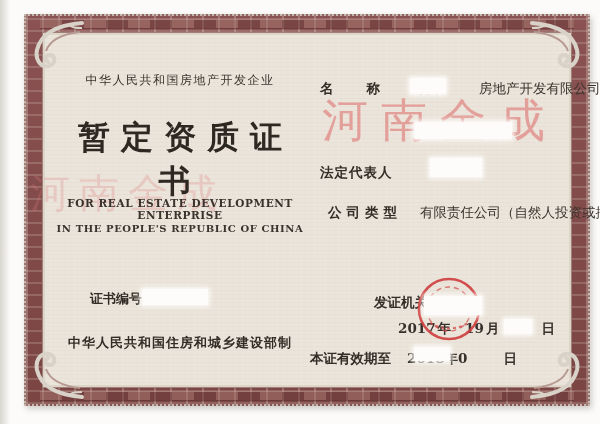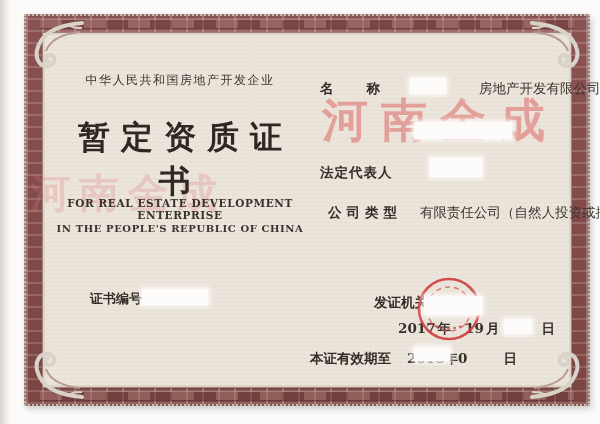--- a/index.html
+++ b/index.html
@@ -34,21 +34,21 @@
       repeating-linear-gradient(90deg, rgba(255,255,255,.05) 0 2px, rgba(0,0,0,0) 2px 6px);
     border:1px solid #a08078;
     box-shadow:inset 0 0 0 2px #ded5c9;
   }
   .corner{position:absolute;width:56px;height:56px;z-index:3;}
   .corner.tl{left:2px;top:2px}
   .corner.tr{right:2px;top:2px;transform:scaleX(-1)}
   .corner.bl{left:2px;bottom:2px;transform:scaleY(-1)}
   .corner.br{right:2px;bottom:2px;transform:scale(-1,-1)}
   
-  .wm{position:absolute;font-family:"DejaVu Serif", serif;font-weight:bold;
+  .wm{position:absolute;font-family:"DejaVu Serif", serif;font-weight:normal;
       white-space:nowrap;z-index:2;pointer-events:none;}
   .wm.right{left:296px;top:74px;font-size:46px;letter-spacing:13px;color:rgba(220,98,98,.52);}
   .wm.left{left:4px;top:150px;font-size:40px;letter-spacing:9px;color:rgba(222,120,120,.26);}
   
   .abs{position:absolute;z-index:4;}
   .left-col{left:28px;top:0;width:252px;text-align:center;}
   .header-cn{top:56px;font-size:12px;font-weight:normal;letter-spacing:1.5px;color:#3a332d;}
   .title-cn{top:100px;font-size:32px;font-weight:bold;letter-spacing:11px;color:#2e2823;text-indent:11px;}
   .en{font-family:"DejaVu Serif", serif;font-weight:bold;color:#3a332d;}
   .en1{top:170px;font-size:12.5px;letter-spacing:.4px;}
@@ -123,20 +123,21 @@
   <div class="wm right">河南金成</div>
 
   <div class="abs left-col header-cn">中华人民共和国房地产开发企业</div>
   <div class="abs left-col title-cn">暂定资质证书</div>
   <div class="abs left-col en en2">FOR REAL ESTATE DEVELOPMENT ENTERPRISE</div>
   <div class="abs left-col en en3">IN THE PEOPLE'S REPUBLIC OF CHINA</div>
 
   <div class="abs certno-row">
     <span class="lbl">证书编号：</span><span class="certno-value num">41</span>
   </div>
+  <div class="abs left-col issuer-line">中华人民共和国住房和城乡建设部制</div>
 
   <div class="row row-name">
     <span class="lbl sp2">名称</span><span class="val">许昌</span><span style="display:inline-block;width:40px"></span><span class="val">房地产开发有限公司</span>
   </div>
 
 
   <div class="row row-legal">
     <span class="lbl sp5">法定代表人</span>
   </div>
 

